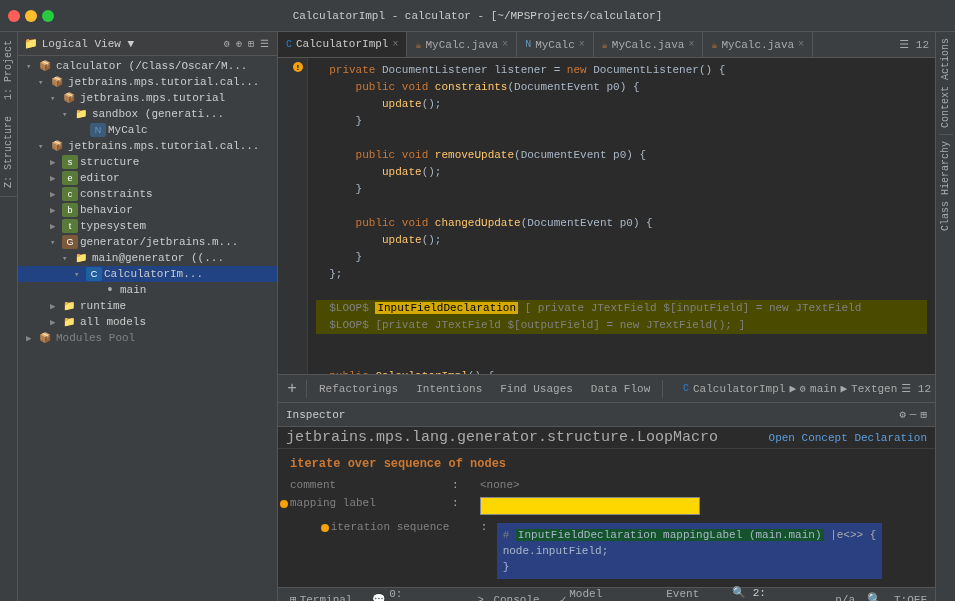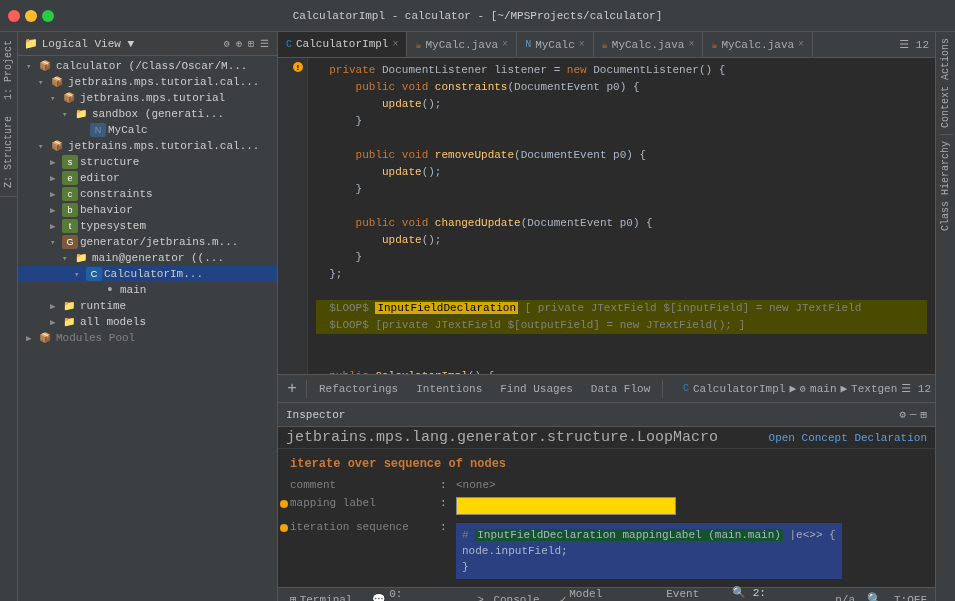--- a/index.html
+++ b/index.html
@@ -283,20 +283,21 @@
       color: #a9b7c6;
       font-weight: bold;
       margin-bottom: 8px;
     }
     .insp-title-line span { color: #cc7832; }
     .insp-row {
       display: flex;
       align-items: flex-start;
       margin-bottom: 6px;
       position: relative;
+      gap: 12px;
     }
     .insp-label {
       width: 150px;
       font-size: 11px;
       color: #808080;
       flex-shrink: 0;
     }
     .insp-colon {
       width: 16px;
       color: #aaa;
@@ -654,21 +655,21 @@
           <span class="insp-value none-val">&lt;none&gt;</span>
         </div>
 
         <div class="insp-row">
           <div class="orange-dot"></div>
           <span class="insp-label">mapping label</span>
           <span class="insp-colon">:</span>
           <div class="insp-input-box"></div>
         </div>
 
-        <div class="insp-row" style="flex-direction:column; position:relative;">
+        <div class="insp-row" style="flex-direction:column; position:relative;align-items:center;">
           <div style="display:flex; align-items:flex-start; position:relative;">
             <div class="orange-dot"></div>
             <span class="insp-label">iteration sequence</span>
             <span class="insp-colon">:</span>
             <div class="insp-seq-area">
               <div>
                 <span style="color:#808080;">#</span>
                 <span style="background:#14532d; padding:0 2px;"> InputFieldDeclaration mappingLabel (main.main)</span>
                 <span style="color:#aaa;">|e&lt;&gt;&gt; {</span>
               </div>

